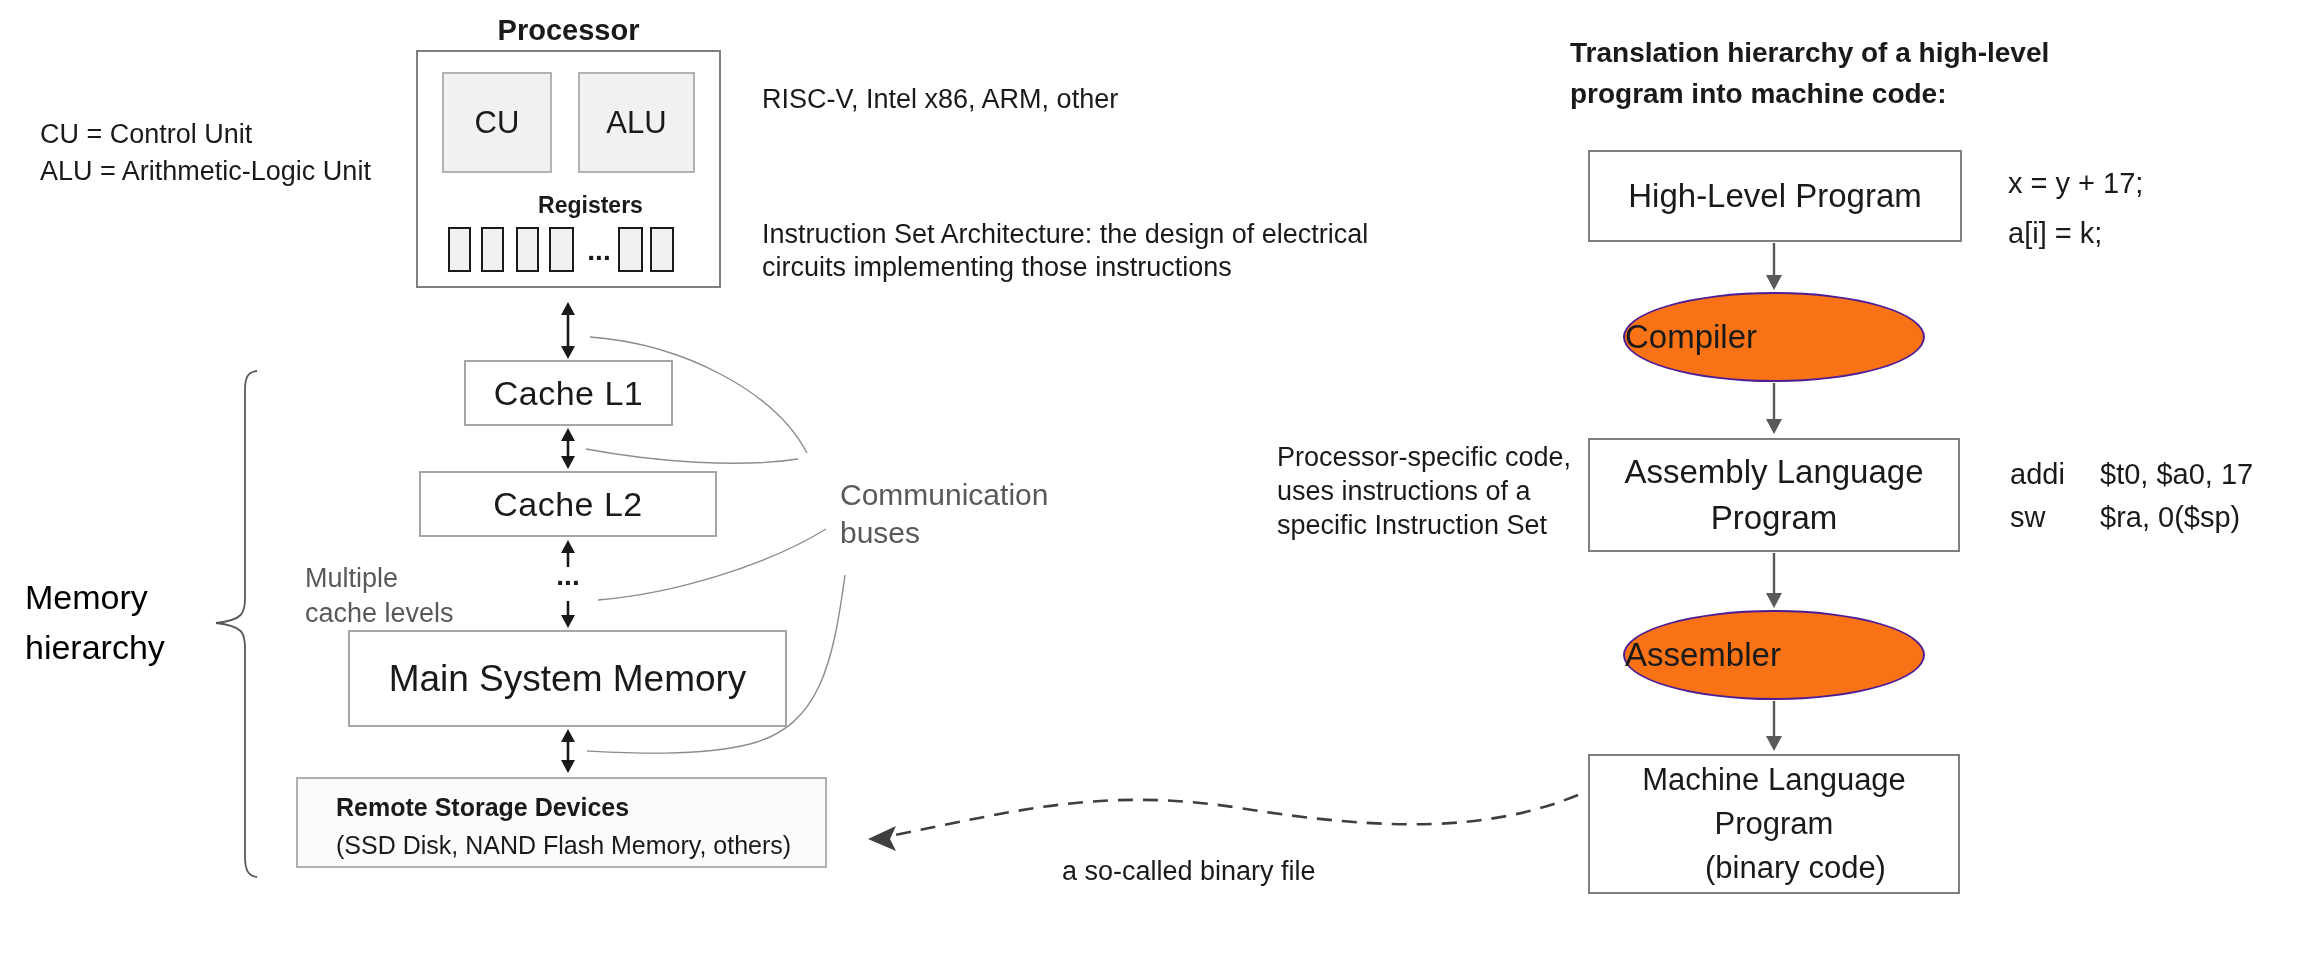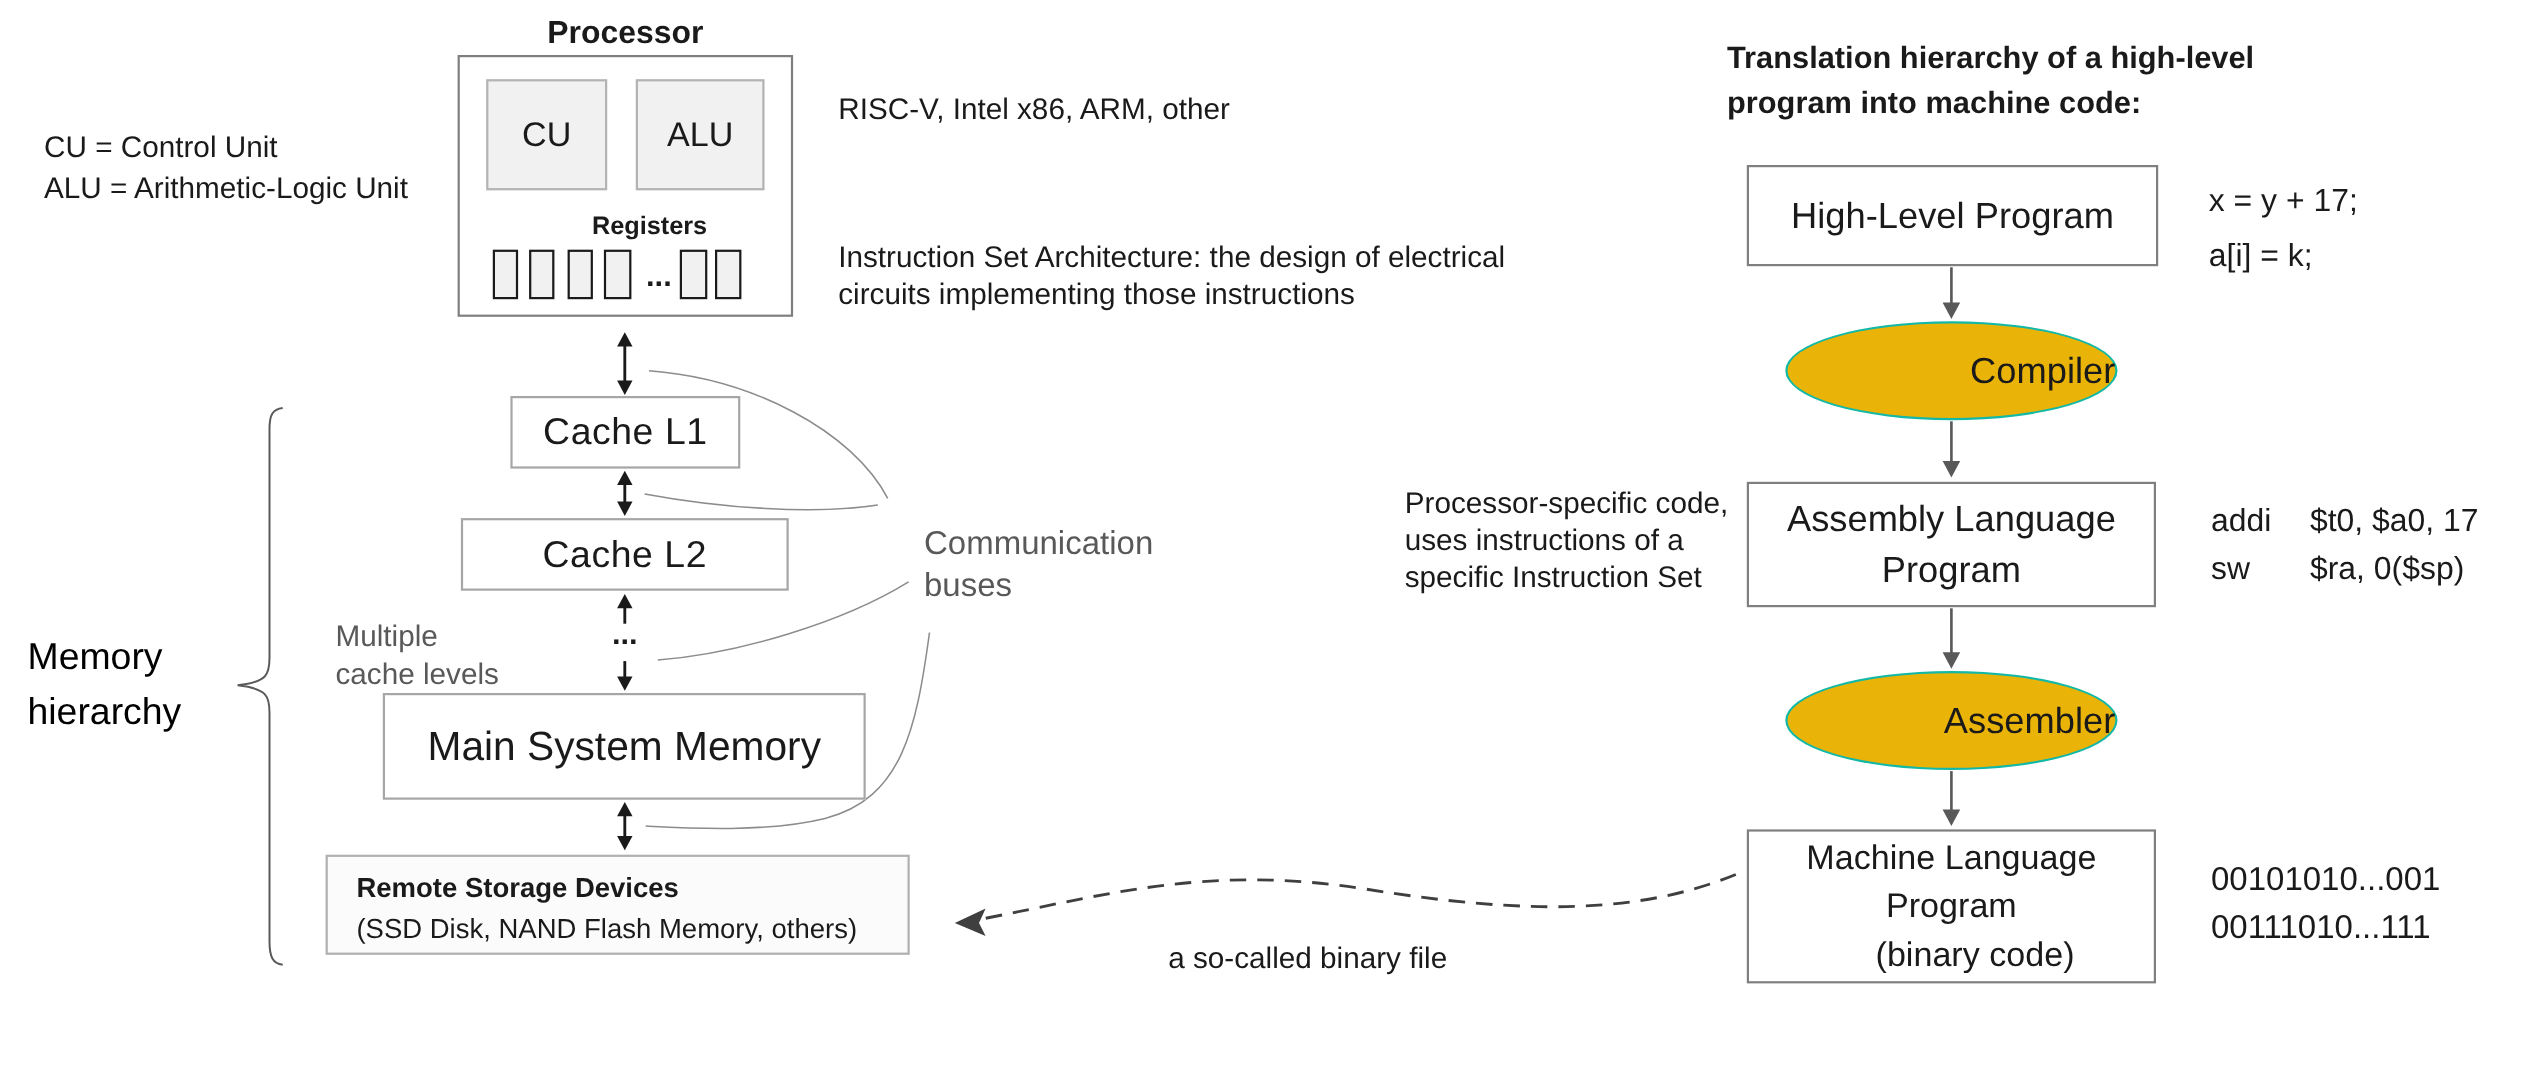--- a/index.html
+++ b/index.html
@@ -7,22 +7,22 @@
     position:relative;width:2308px;height:970px;background:#ffffff;
     font-family:"Liberation Sans",sans-serif;color:#1a1a1a;overflow:hidden;
   }
   .abs{position:absolute;}
   .box{
     position:absolute;background:#ffffff;border:2.5px solid #8c8c8c;
     display:flex;align-items:center;justify-content:center;text-align:center;
     box-sizing:border-box;
   }
   .ellipse{
-    position:absolute;background:#eab308;border:2px solid #14b8a6;border-radius:50%;
-    display:flex;align-items:center;justify-content:flex-end;box-sizing:border-box;
+    position:absolute;background:#f97316;border:2px solid #4c1d95;border-radius:50%;
+    display:flex;align-items:center;justify-content:flex-start;box-sizing:border-box;
   }
   .nodeText{font-size:33px;}
   svg{position:absolute;left:0;top:0;}
   .gray{color:#595959;}
   .line{display:block;}
 </style>
 </head>
 <body>
 
 <div id="stage">
@@ -137,21 +137,21 @@
 
   <div class="abs" style="left:25px;top:572px;font-size:34px;line-height:50px;color:#000000;">
     <span class="line">Memory</span>
     <span class="line">hierarchy</span>
   </div>
 
   <div class="box" style="left:348px;top:630px;width:439px;height:97px;border-color:#a6a6a6;">
     <span style="font-size:37px;">Main System Memory</span>
   </div>
 
-  <div class="box" style="left:296px;top:777px;width:531px;height:91px;border-color:#b0b0b0;background:#fbfbfb;justify-content:flex-start;align-items:flex-start;">
+  <div class="box" style="left:296px;top:777px;width:531px;height:91px;border-color:#b0b0b0;background:#fbfbfb;justify-content:flex-start;align-items:flex-start;padding-left:12px;">
     <div style="padding:9px 0 0 26px;text-align:left;">
       <span class="line" style="font-size:25px;font-weight:bold;line-height:38px;">Remote Storage Devices</span>
       <span class="line" style="font-size:25px;line-height:38px;">(SSD Disk, NAND Flash Memory, others)</span>
     </div>
   </div>
 
   <div class="abs gray" style="left:840px;top:476px;font-size:30px;line-height:38px;">
     <span class="line">Communication</span>
     <span class="line">buses</span>
   </div>
@@ -198,18 +198,14 @@
 
   <div class="ellipse" style="left:1623px;top:610px;width:302px;height:90px;">
     <span class="nodeText">Assembler</span>
   </div>
 
   <div class="box" style="left:1588px;top:754px;width:372px;height:140px;border-color:#7f7f7f;flex-direction:column;">
     <span style="font-size:31px;line-height:44px;">Machine Language</span>
     <span style="font-size:31px;line-height:44px;">Program</span>
     <span style="font-size:31px;line-height:44px;margin-left:43px;">(binary code)</span>
   </div>
-  <div class="abs" style="left:2010px;top:778px;font-size:30px;line-height:44px;">
-    <span class="line">00101010...001</span>
-    <span class="line">00111010...111</span>
-  </div>
 
 </div>
 
 </body></html>

